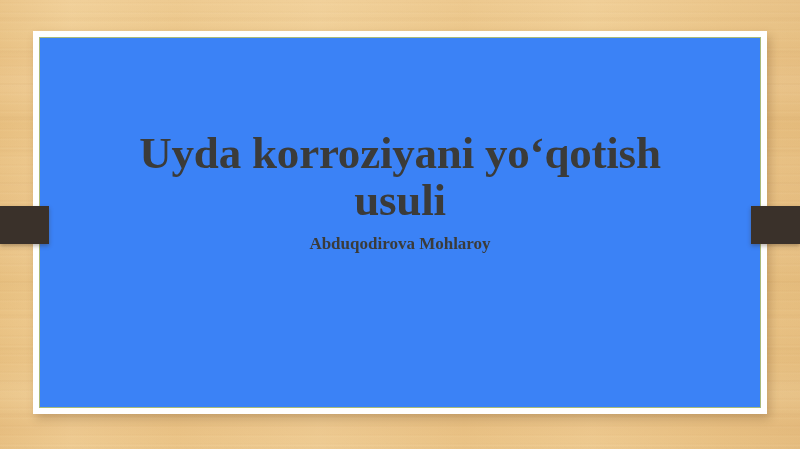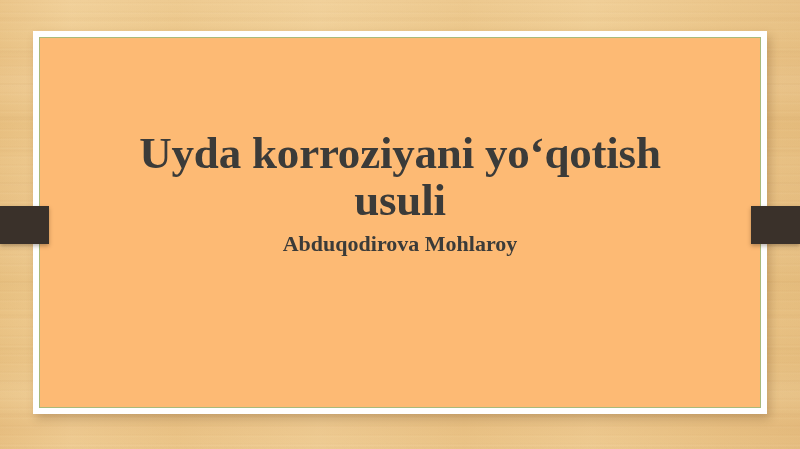--- a/index.html
+++ b/index.html
@@ -92,21 +92,21 @@
     background: #ffffff;
     box-shadow: 3px 5px 9px rgba(120, 86, 44, 0.33);
   }
 
   .card-inner {
     position: absolute;
     left: 6px;
     top: 6px;
     right: 6px;
     bottom: 6px;
-    background: #fdba74;
+    background: #3b82f6;
     border: 1px solid #a9ba7a;
   }
 
   
   .tab {
     position: absolute;
     top: 206px;
     height: 38px;
     background: #3a312a;
     box-shadow: 0 2px 4px rgba(60, 42, 22, 0.35);
@@ -138,21 +138,21 @@
     font-size: 45px;
     line-height: 47px;
     color: #3b3b39;
     letter-spacing: -0.2px;
   }
 
   .slide-subtitle {
     margin: 9px 0 0 0;
     font-family: "Liberation Serif", serif;
     font-weight: bold;
-    font-size: 22px;
+    font-size: 17px;
     line-height: 21px;
     color: #3b3b39;
   }
 </style>
 </head>
 <body>
 
 <div class="slide">
 
   <div class="wood-base"></div>

